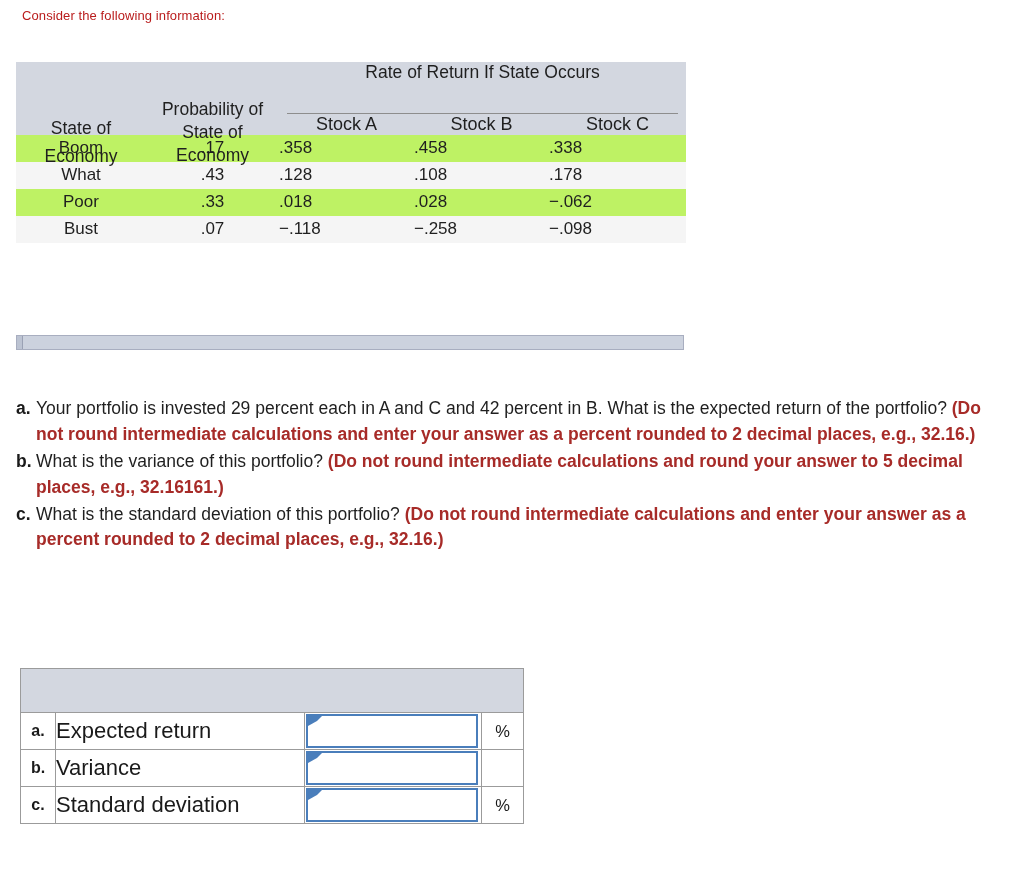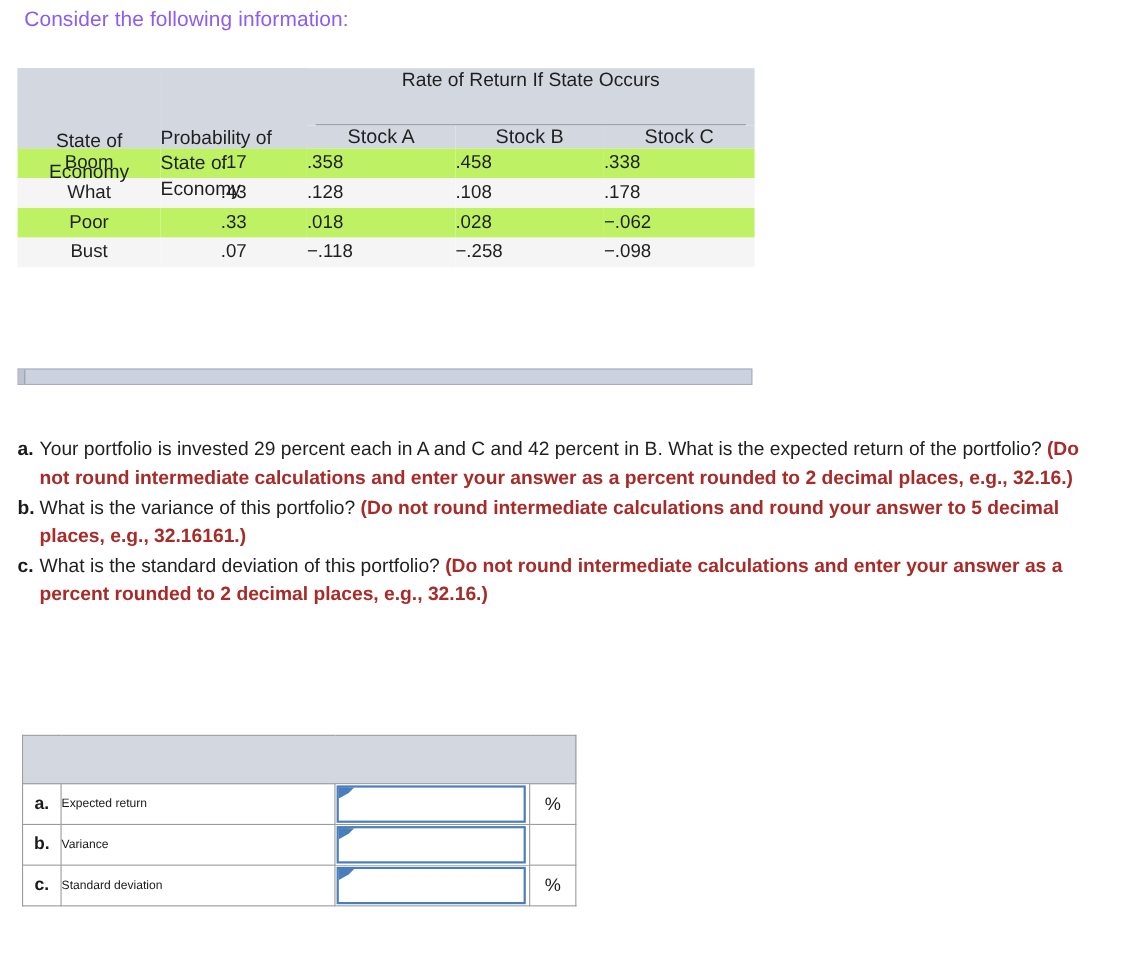--- a/index.html
+++ b/index.html
@@ -15,22 +15,22 @@
     color: #1a1a1a;
     position: relative;
     overflow: hidden;
   }
 
   
   .intro {
     position: absolute;
     left: 22px;
     top: 8px;
-    font-size: 19px;
-    color: #8b5cf6;
+    font-size: 13px;
+    color: #b91c1c;
     letter-spacing: 0.1px;
   }
 
   
   .data-table-wrap {
     position: absolute;
     left: 16px;
     top: 62px;
     width: 670px;
   }
@@ -158,21 +158,21 @@
   td.ans-letter {
     width: 34px;
     text-align: center;
     font-weight: bold;
     font-size: 16px;
     color: #1a1a1a;
   }
   td.ans-label {
     width: 248px;
     padding-left: 9px;
-    font-size: 11px;
+    font-size: 22px;
     color: #1a1a1a;
   }
   td.ans-input {
     width: 176px;
     padding: 0;
     position: relative;
     border: none;
     background: #ffffff;
   }
   td.ans-unit {
@@ -245,21 +245,21 @@
         <th class="stock-head">Stock C</th>
       </tr>
     </thead>
   </table>
 
   <div style="position:absolute; left:0; top:0; width:263px; height:152px; pointer-events:none;">
     <div style="position:absolute; left:0; top:52px; width:130px; text-align:center; font-size:17.5px; line-height:1.62; color:#1f1f1f;">
       <div>State of</div>
       <div>Economy</div>
     </div>
-    <div style="position:absolute; left:130px; top:52px; width:133px; font-size:17.5px; line-height:1.3; color:#1f1f1f;">
+    <div style="position:absolute; left:130px; top:36px; width:133px; text-align:center; font-size:17.5px; line-height:1.3; color:#1f1f1f;">
       <div>Probability of</div>
       <div>State of</div>
       <div>Economy</div>
     </div>
   </div>
 
   <table class="data-table" style="margin-top:0;">
     <colgroup>
       <col style="width:130px">
       <col style="width:133px">

